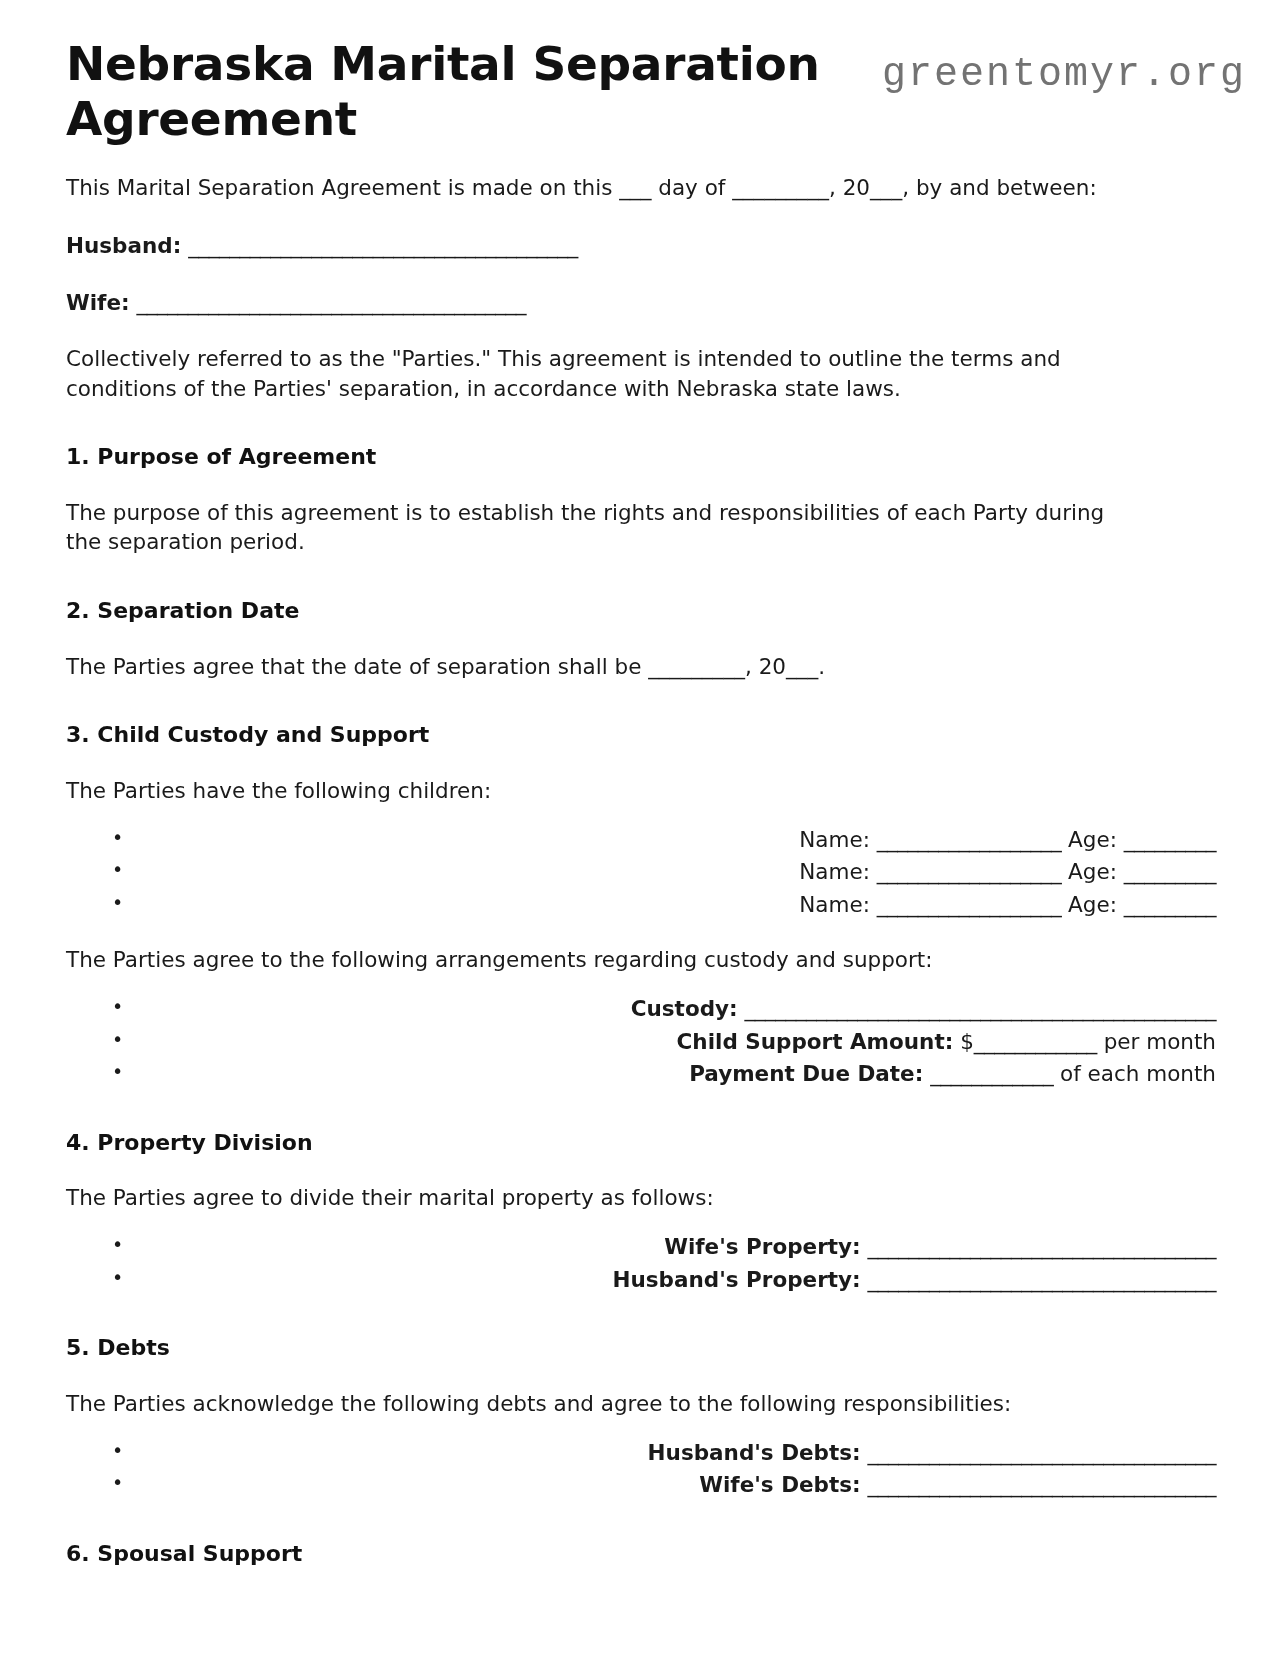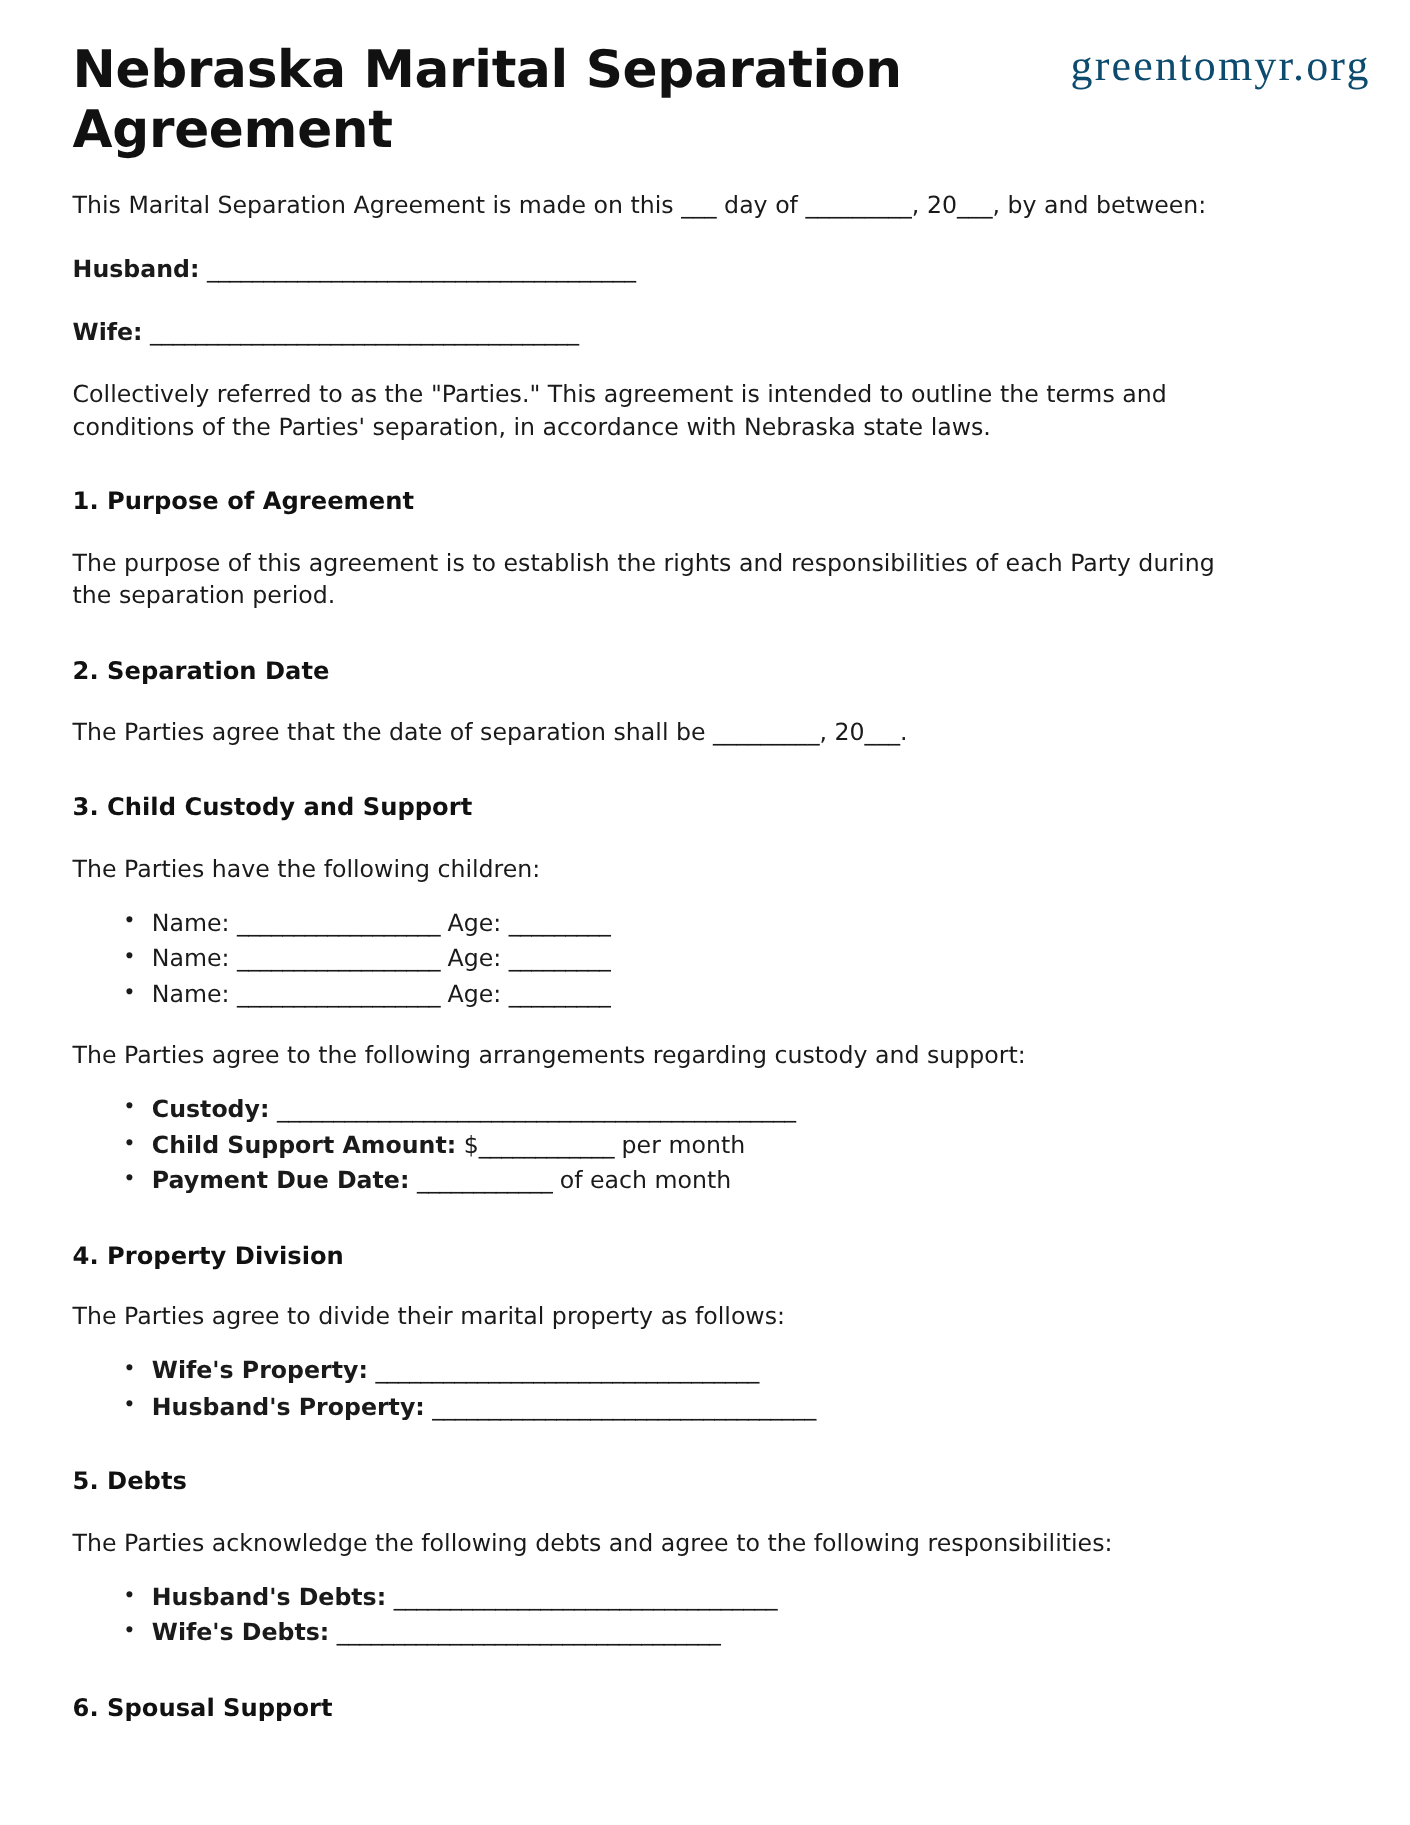--- a/index.html
+++ b/index.html
@@ -22,25 +22,25 @@
     width: 1282px;
     height: 1659px;
     background: #ffffff;
     box-sizing: border-box;
     padding: 0 66px;
   }
 
   .watermark {
     position: absolute;
     right: 36px;
-    top: 36px;
-    font-family: Liberation Serif, serif;
+    top: 52px;
+    font-family: Liberation Mono, monospace;
     font-size: 40px;
     letter-spacing: 2px;
-    color: #0c4a6e;
+    color: #737373;
     white-space: nowrap;
     user-select: none;
   }
 
   h1.doc-title {
     margin: 0;
     padding-top: 36px;
     font-size: 47px;
     line-height: 1.18;
     font-weight: 700;
@@ -70,20 +70,21 @@
     line-height: 1.3;
     font-weight: 700;
     margin: 40px 0 0 0;
     color: #111111;
   }
 
   ul.form-list {
     margin: 20px 0 0 0;
     padding-left: 72px;
     list-style: none;
+    text-align: right;
   }
   ul.form-list > li {
     font-size: 21.5px;
     line-height: 1.33;
     margin: 0 0 4px 0;
     position: relative;
     color: #1a1a1a;
   }
   ul.form-list > li::before {
     content: "\2022";

